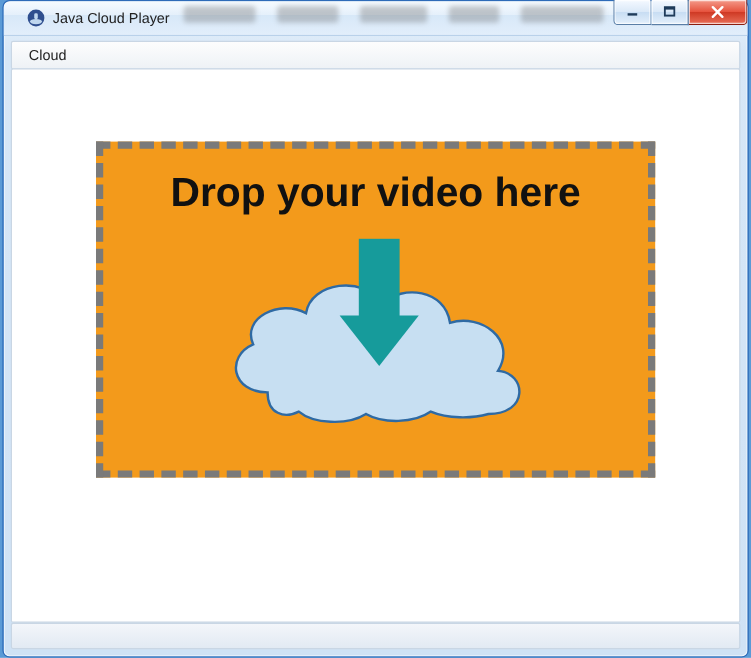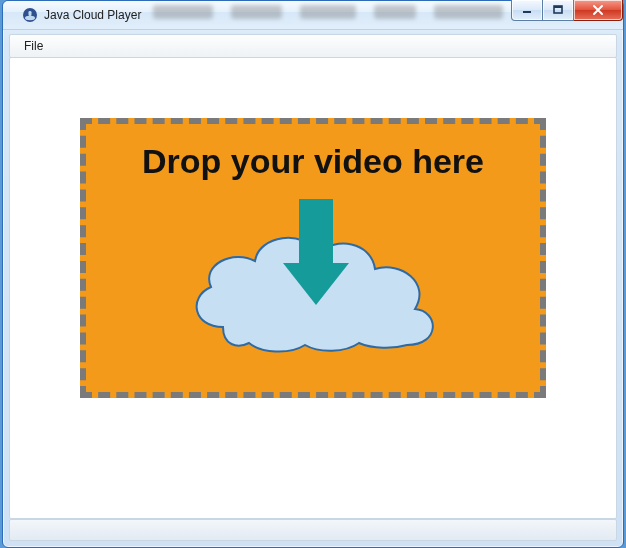--- a/index.html
+++ b/index.html
@@ -208,21 +208,21 @@
       </div>
       <div class="win-btn close">
         <svg width="12" height="12" viewBox="0 0 12 12">
           <path d="M2 2 L10 10 M10 2 L2 10" stroke="#ffffff" stroke-width="2" stroke-linecap="round"></path>
         </svg>
       </div>
     </div>
   </div>
 
   <div class="menubar">
-    <span class="menu-item">File</span>
+    <span class="menu-item">Cloud</span>
   </div>
 
   <div class="client">
 
     <div class="dropzone">
       <div class="drop-label">Drop your video here</div>
 
       <div class="drop-graphic">
         <svg width="300" height="180" viewBox="0 0 300 180">
 

